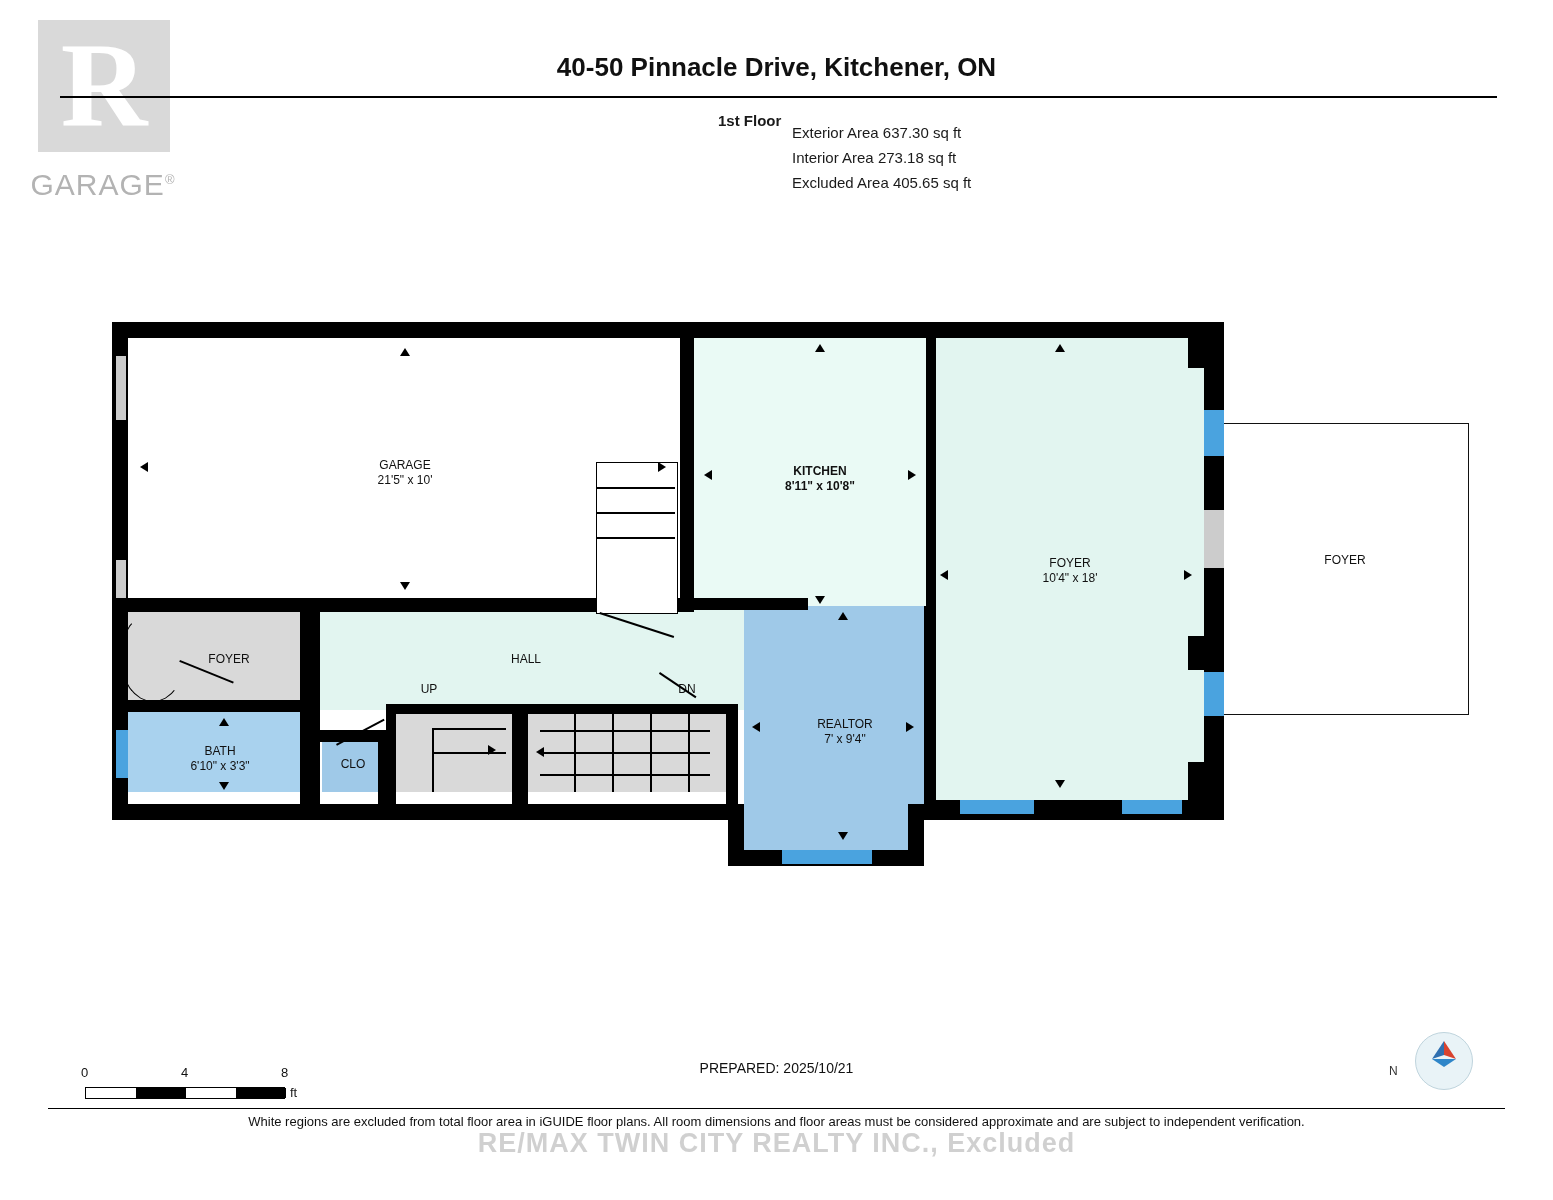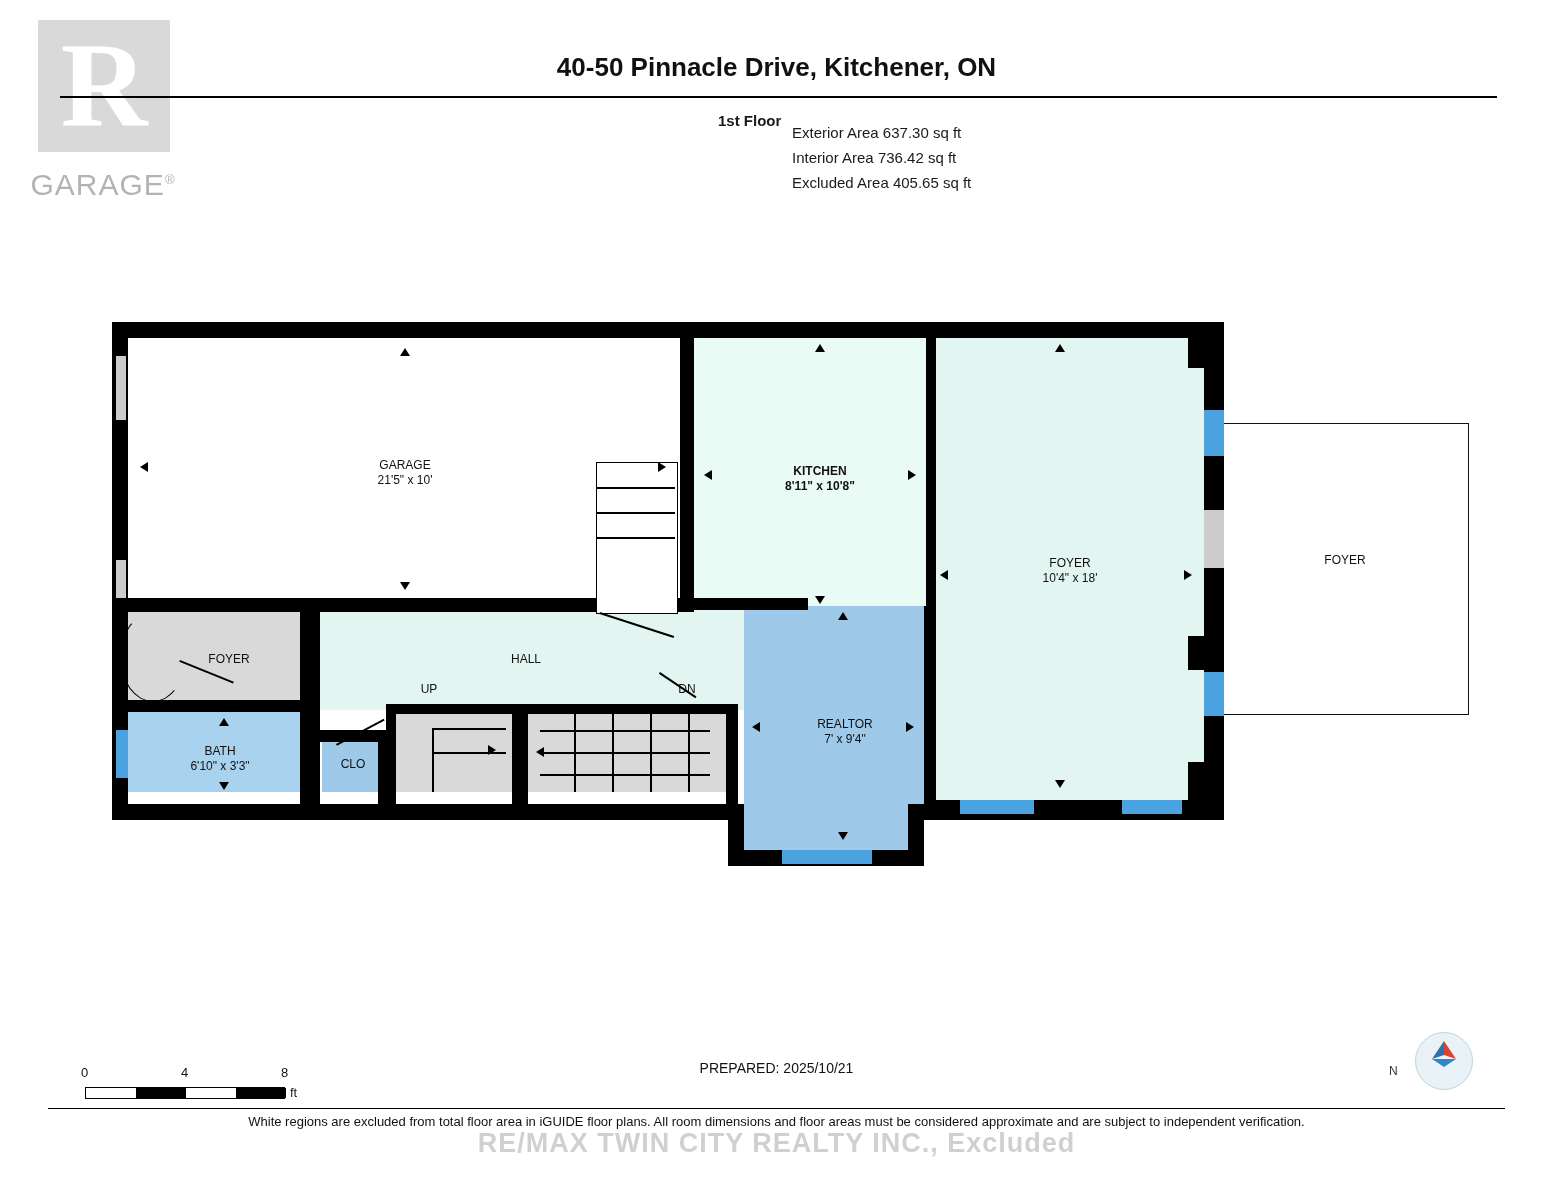--- a/index.html
+++ b/index.html
@@ -310,21 +310,21 @@
   <div class="r-word"><span>GARAGE</span><sup>®</sup></div>
 </div>
 
 <div id="page-title">40-50 Pinnacle Drive, Kitchener, ON</div>
 <div id="title-rule"></div>
 
 <div id="floor-summary">
   <div class="floor-label">1st Floor</div>
   <div class="areas">
     <div>Exterior Area 637.30 sq ft</div>
-    <div>Interior Area 736.42 sq ft</div>
+    <div>Interior Area 273.18 sq ft</div>
     <div>Excluded Area 405.65 sq ft</div>
   </div>
 </div>
 
 <div id="plan">
 
   <div class="deck-outline" style="left:1222px; top:423px; width:245px; height:290px;"></div>
   <div class="label" style="left:1280px; top:553px; width:130px;">
     <span>FOYER</span>
   </div>

